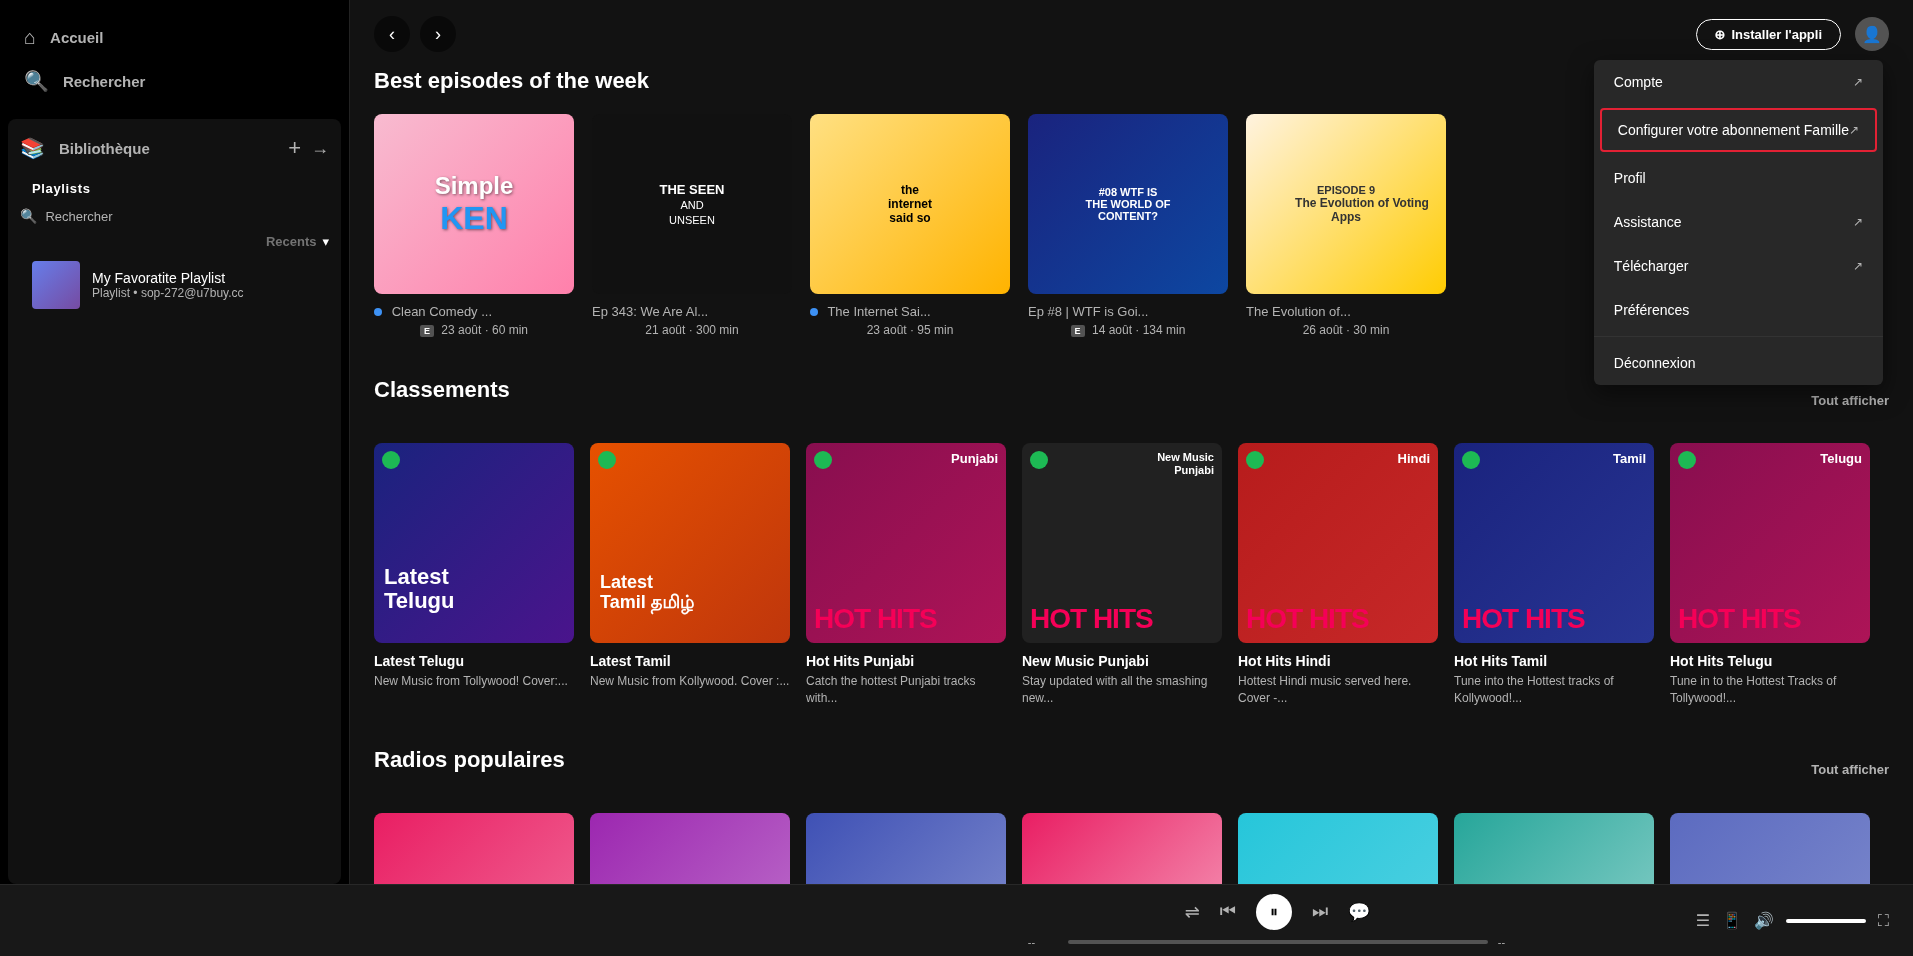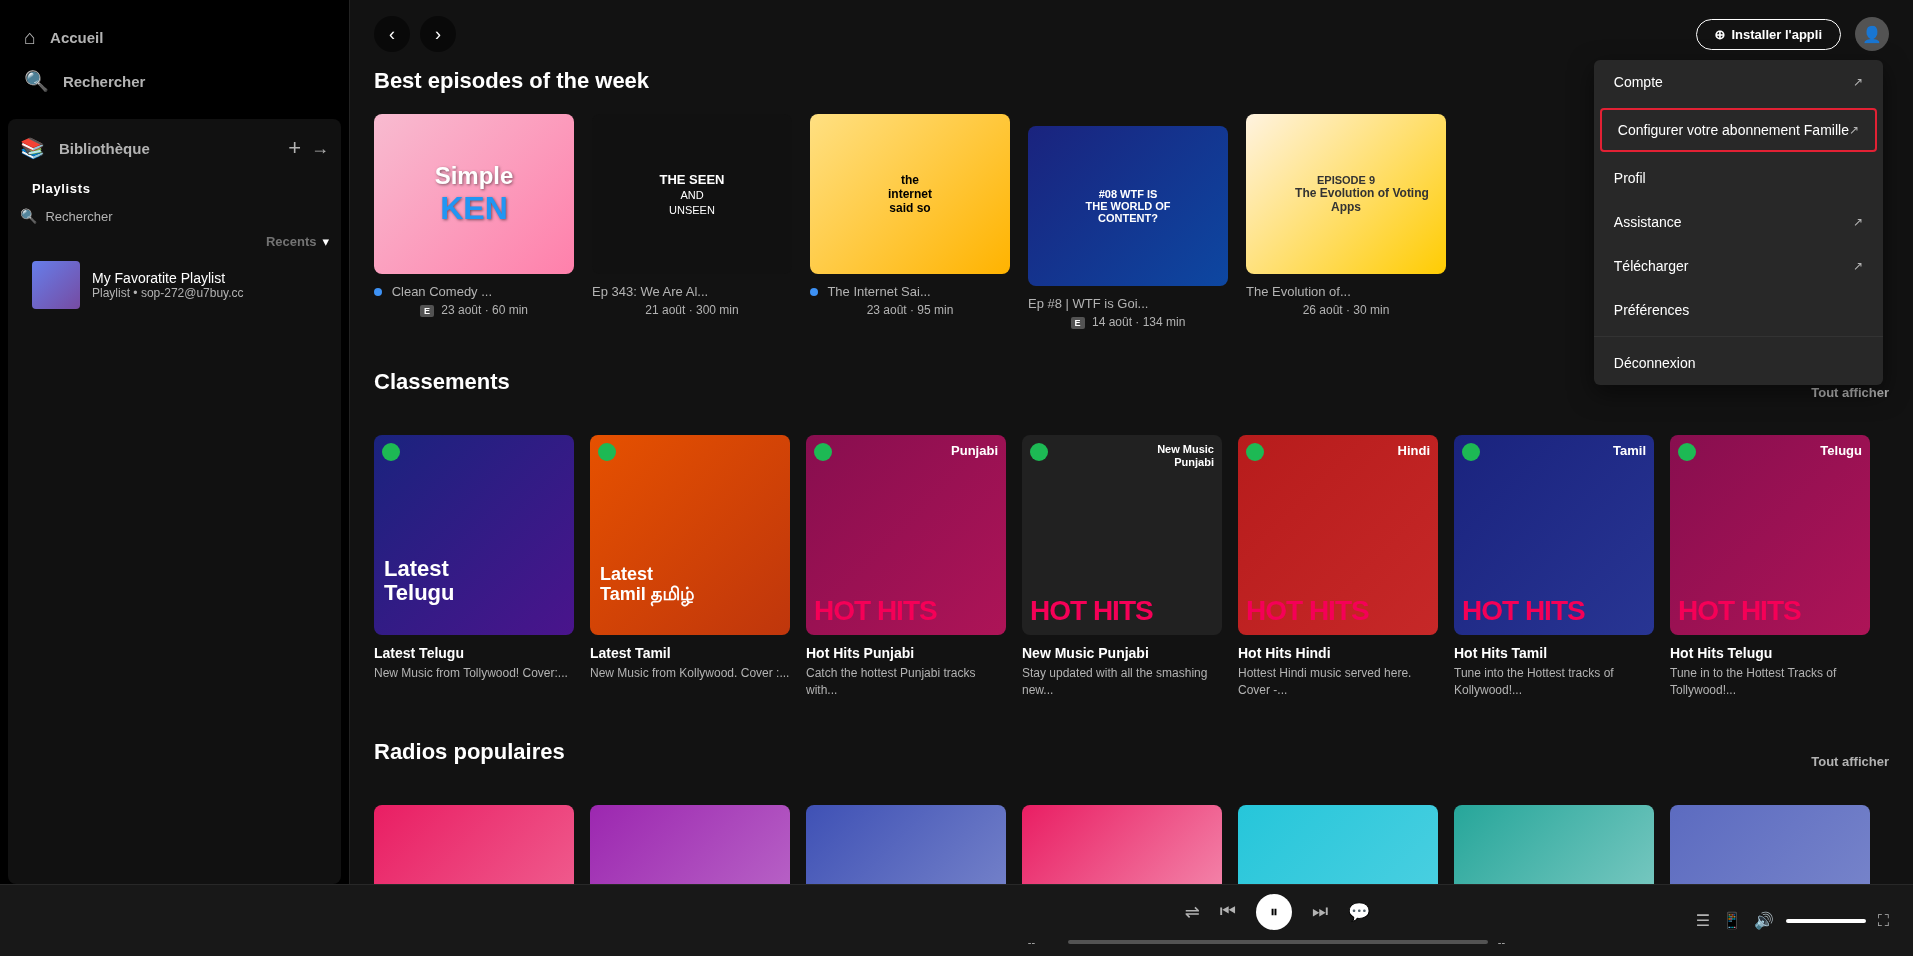--- a/index.html
+++ b/index.html
@@ -216,21 +216,21 @@
       margin-bottom: 40px;
     }
 
     .episode-card {
       flex: 0 0 200px;
       cursor: pointer;
     }
 
     .episode-thumb {
       width: 200px;
-      height: 160px;
+      height: 180px;
       border-radius: 8px;
       background: #333;
       margin-bottom: 10px;
       overflow: hidden;
       position: relative;
     }
 
     .section-header {
       display: flex;
       align-items: center;
@@ -635,21 +635,21 @@
             <div class="episode-title">
               <span class="blue-dot"></span>
               <span>The Internet Sai...</span>
             </div>
             <div class="episode-meta">
               <span>23 août · 95 min</span>
             </div>
           </div>
 
           <div class="episode-card">
-            <div class="episode-thumb ep-thumb-4" style="display:flex;align-items:center;justify-content:center;margin-top:12px;">
+            <div class="episode-thumb ep-thumb-4" style="display:flex;align-items:center;justify-content:center;">
               <div style="text-align:center;font-size:11px;font-weight:700;color:#fff;padding:10px;">#08 WTF IS<br>THE WORLD OF<br>CONTENT?</div>
             </div>
             <div class="episode-title">
               <span>Ep #8 | WTF is Goi...</span>
             </div>
             <div class="episode-meta">
               <span class="explicit-badge">E</span>
               <span>14 août · 134 min</span>
             </div>
           </div>

